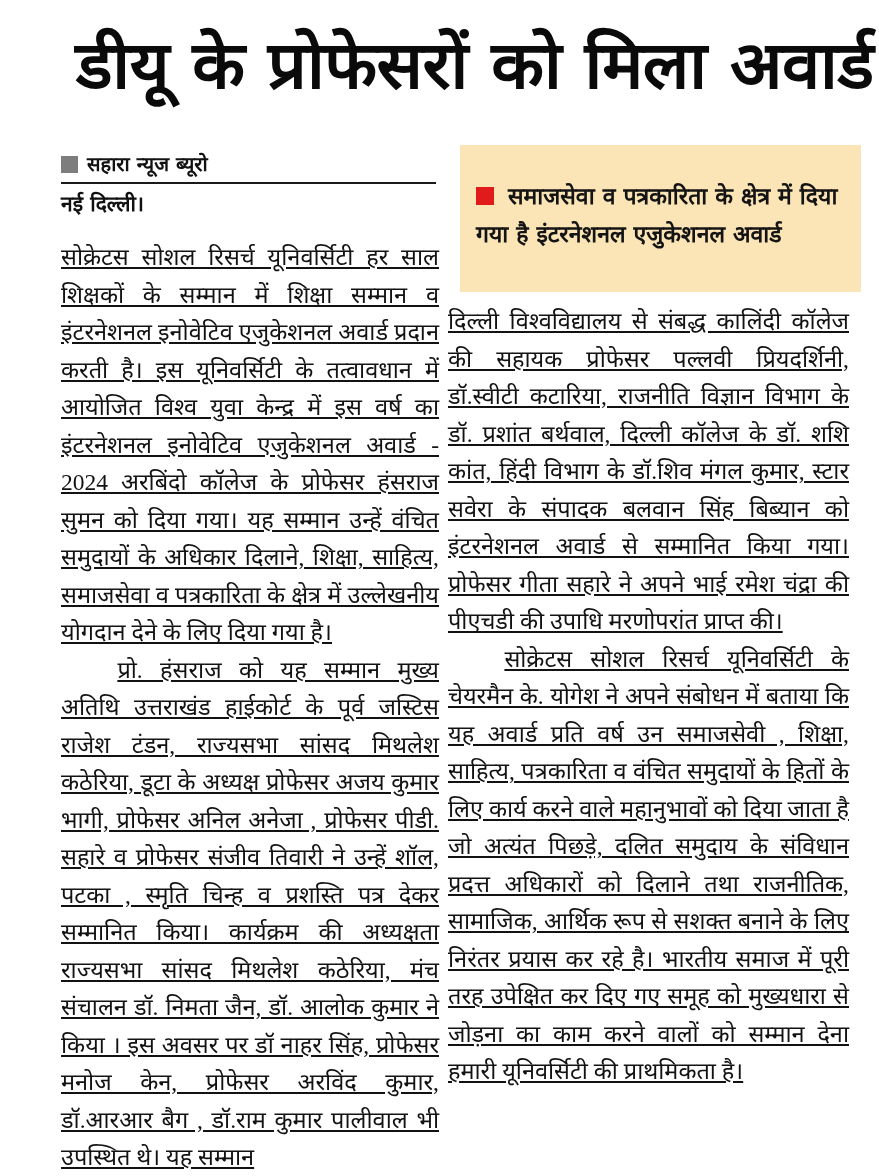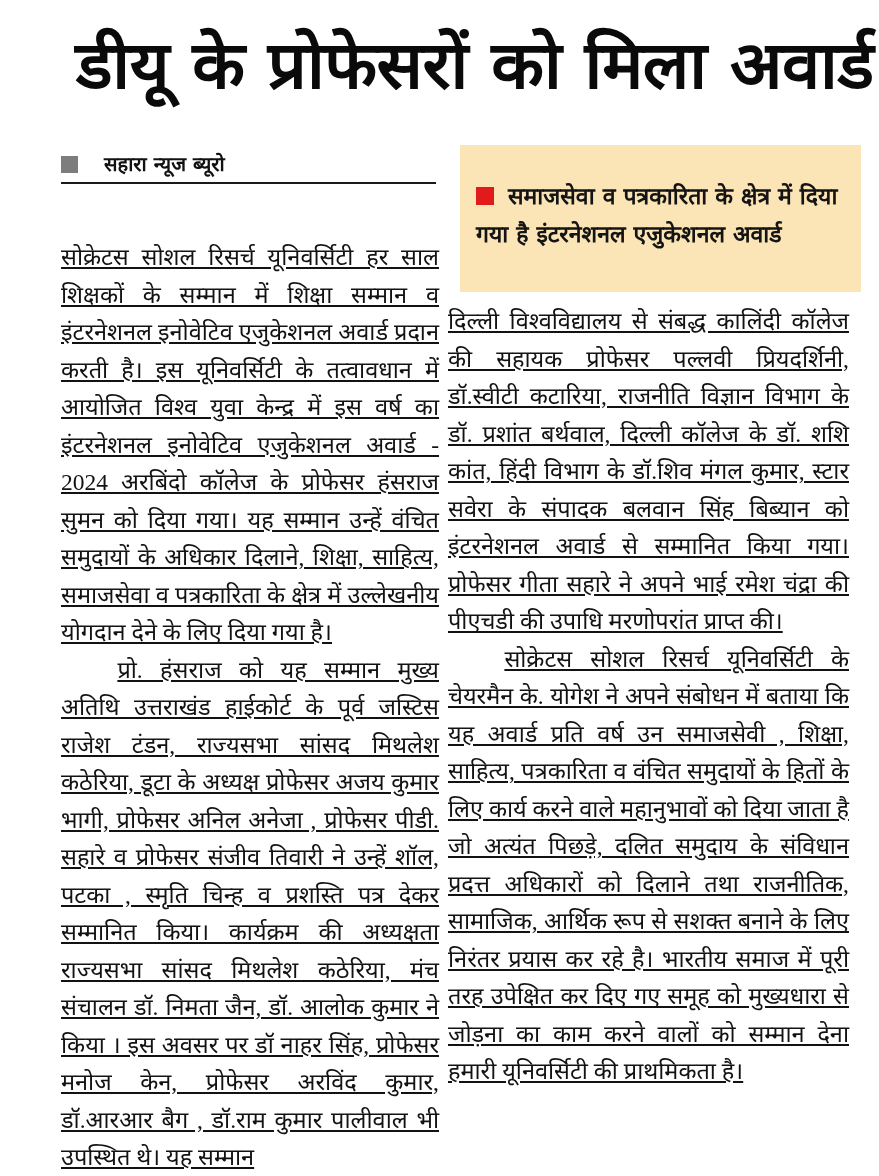--- a/index.html
+++ b/index.html
@@ -46,21 +46,21 @@
   
   .byline-wrap {
     position: absolute;
     left: 45px;
     top: 150px;
     width: 375px;
   }
   .byline-row {
     display: flex;
     align-items: center;
-    gap: 26px;
+    gap: 9px;
     height: 28px;
   }
   .byline-bullet {
     width: 17px;
     height: 17px;
     background: #7d7d7d;
     flex: 0 0 auto;
   }
   .byline-text {
     font-family: "DejaVu Sans", sans-serif;
@@ -154,20 +154,21 @@
 <div class="page">
 
   <div class="headline">डीयू के प्रोफेसरों को मिला अवार्ड</div>
 
   <div class="byline-wrap">
     <div class="byline-row">
       <span class="byline-bullet" style="background: rgb(125, 125, 125);"></span>
       <span class="byline-text">सहारा न्यूज ब्यूरो</span>
     </div>
     <div class="byline-rule"></div>
+    <div class="dateline">नई दिल्ली।</div>
   </div>
 
   <div class="kicker-box" style="background: rgb(251, 229, 182);">
     <span class="kicker-bullet" style="background: rgb(225, 27, 27);"></span><span class="kicker-text">समाजसेवा व पत्रकारिता के क्षेत्र में दिया गया है इंटरनेशनल एजुकेशनल अवार्ड</span>
   </div>
 
   <div class="col col-left">
     <p>सोक्रेटस सोशल रिसर्च यूनिवर्सिटी हर साल शिक्षकों के सम्मान में शिक्षा सम्मान व इंटरनेशनल इनोवेटिव एजुकेशनल अवार्ड प्रदान करती है। इस यूनिवर्सिटी के तत्वावधान में आयोजित विश्व युवा केन्द्र में इस वर्ष का इंटरनेशनल इनोवेटिव एजुकेशनल अवार्ड - 2024 अरबिंदो कॉलेज के प्रोफेसर हंसराज सुमन को दिया गया। यह सम्मान उन्हें वंचित समुदायों के अधिकार दिलाने, शिक्षा, साहित्य, समाजसेवा व पत्रकारिता के क्षेत्र में उल्लेखनीय योगदान देने के लिए दिया गया है।</p>
     <p>प्रो. हंसराज को यह सम्मान मुख्य अतिथि उत्तराखंड हाईकोर्ट के पूर्व जस्टिस राजेश टंडन, राज्यसभा सांसद मिथलेश कठेरिया, डूटा के अध्यक्ष प्रोफेसर अजय कुमार भागी, प्रोफेसर अनिल अनेजा , प्रोफेसर पीडी. सहारे व प्रोफेसर संजीव तिवारी ने उन्हें शॉल, पटका , स्मृति चिन्ह व प्रशस्ति पत्र देकर सम्मानित किया। कार्यक्रम की अध्यक्षता राज्यसभा सांसद मिथलेश कठेरिया, मंच संचालन डॉ. निमता जैन, डॉ. आलोक कुमार ने किया । इस अवसर पर डॉ नाहर सिंह, प्रोफेसर मनोज केन, प्रोफेसर अरविंद कुमार, डॉ.आरआर बैग , डॉ.राम कुमार पालीवाल भी उपस्थित थे। यह सम्मान</p>
   </div>

